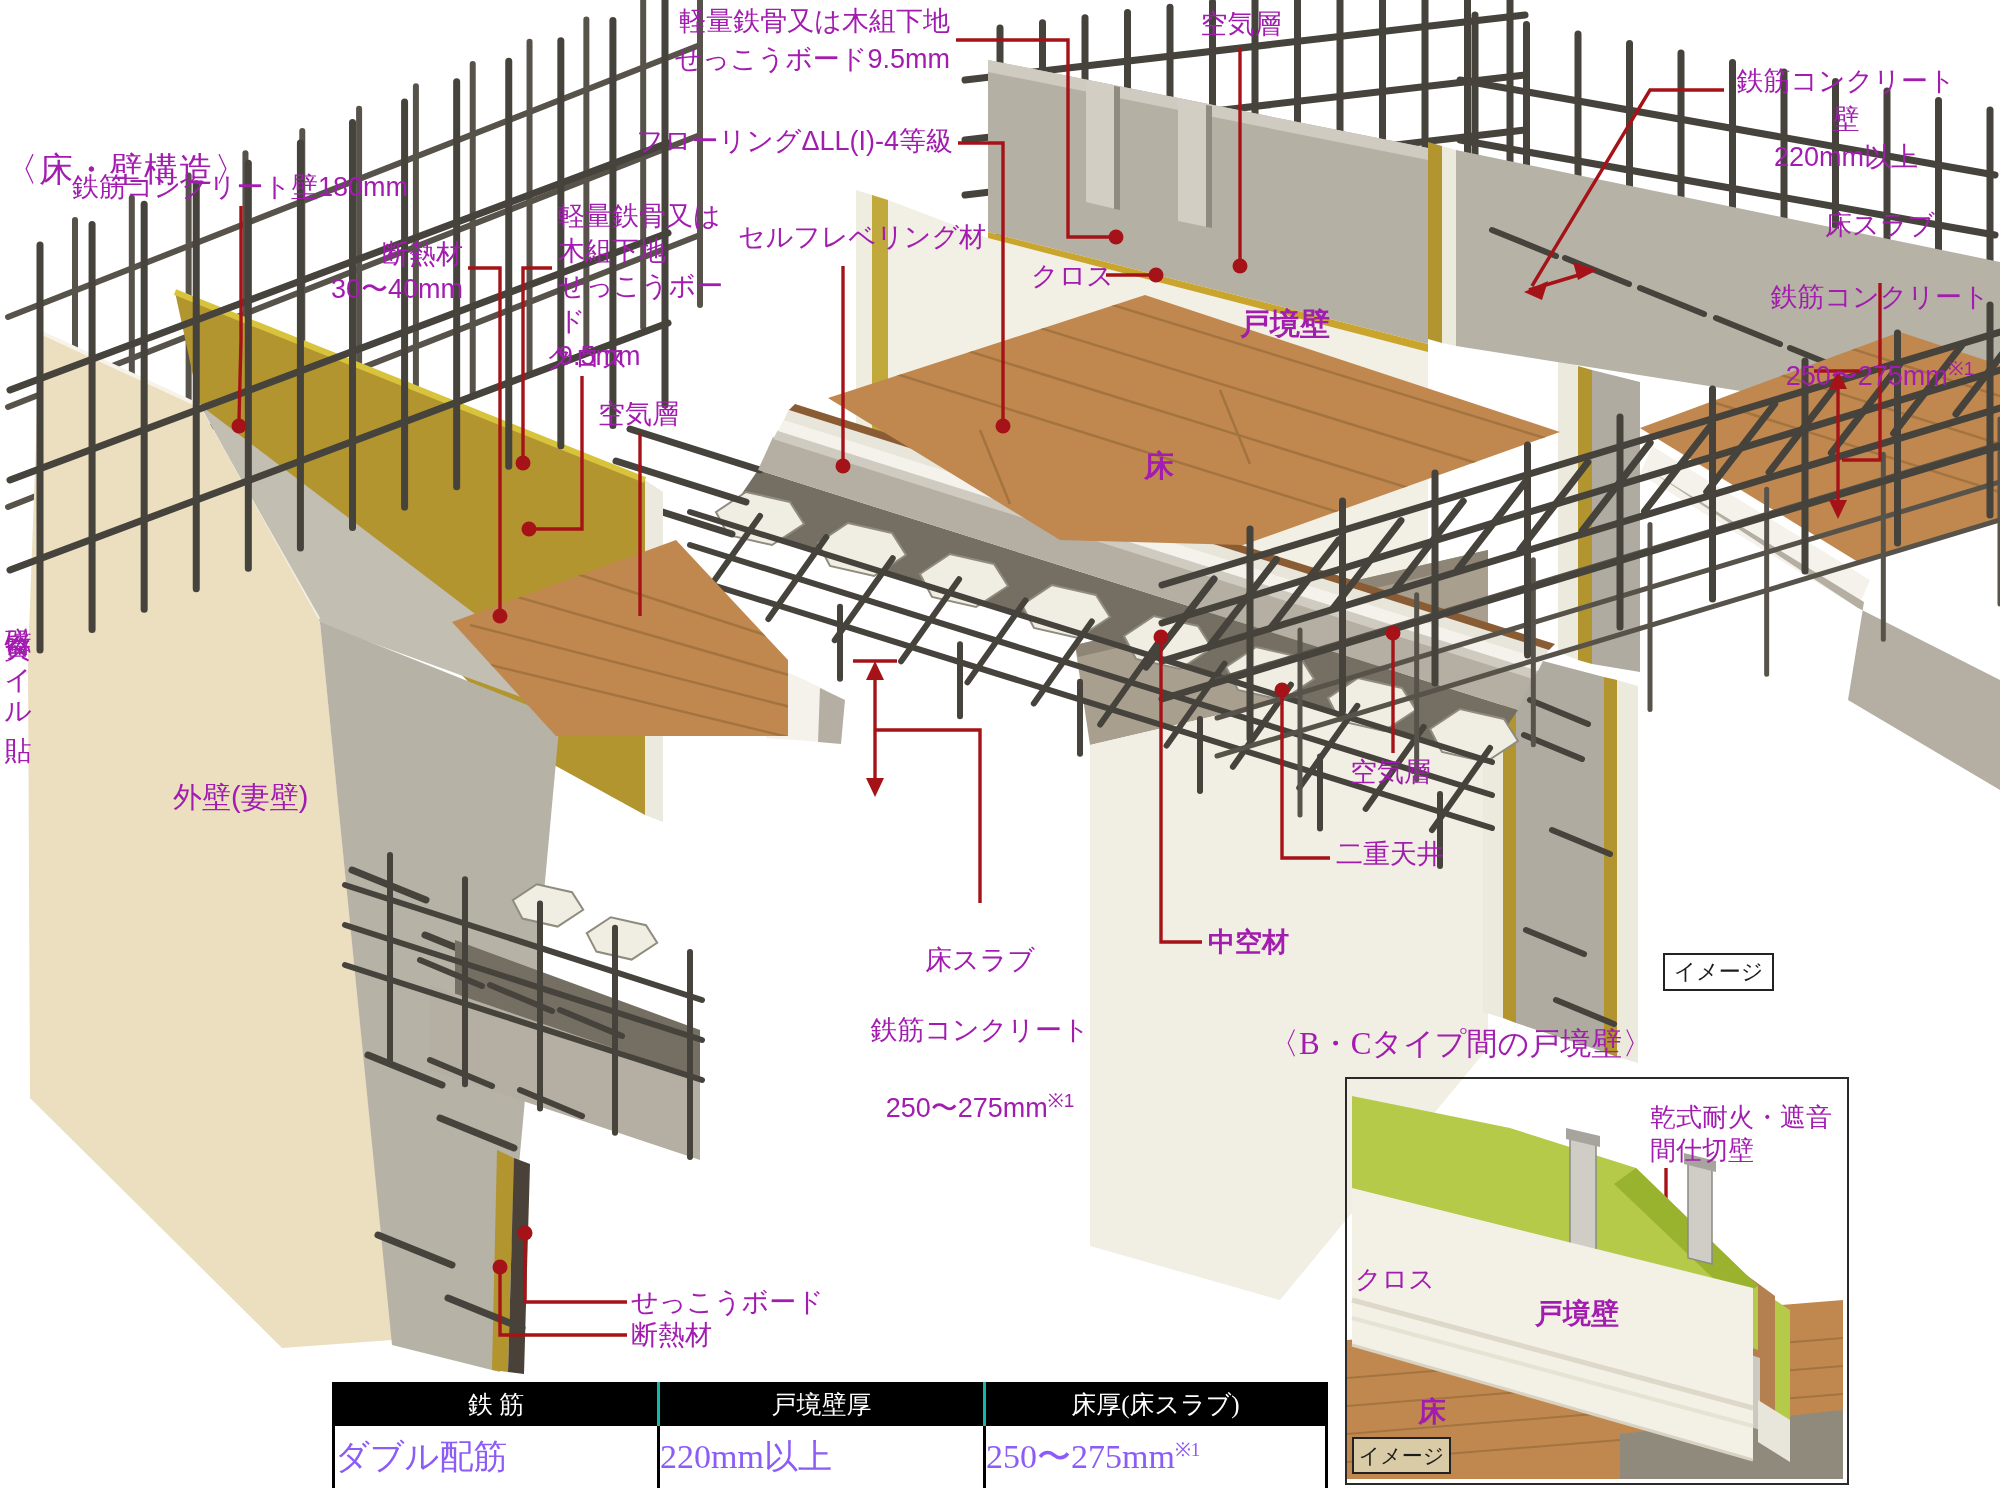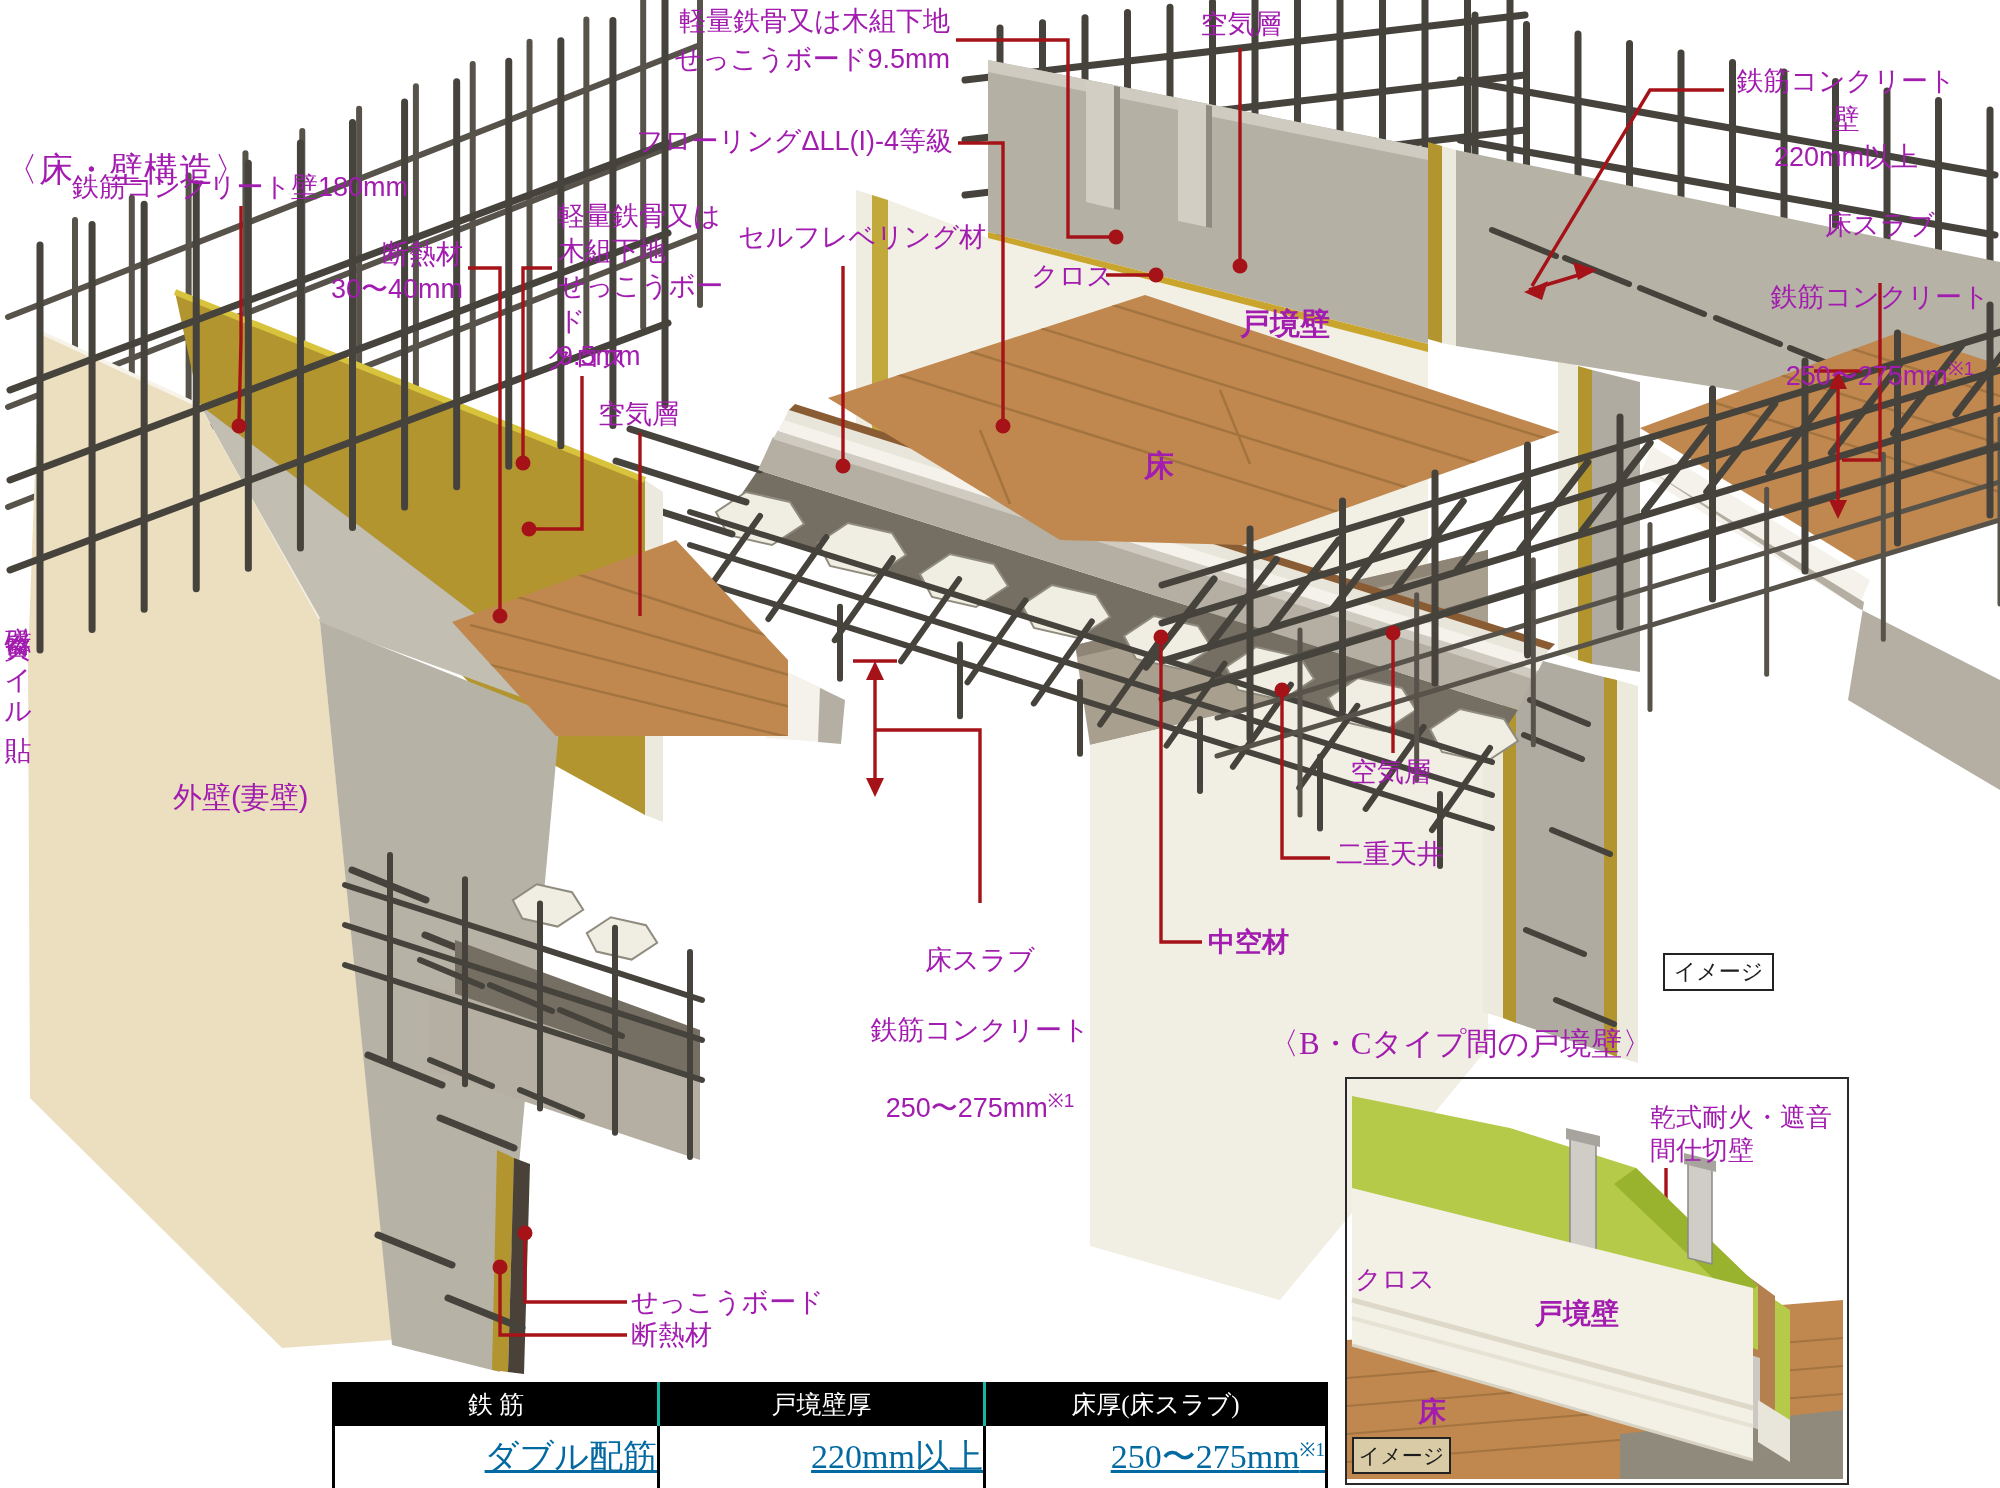--- a/index.html
+++ b/index.html
@@ -16,22 +16,22 @@
   .imgtag{position:absolute;border:2px solid #222;background:#fff;display:flex;
           align-items:center;justify-content:center;font-size:22px;}
   .imgtag.beige{background:#d8cba6;}
   sup{font-size:19px;vertical-align:super;}
   .inset-frame{position:absolute;border:2px solid #2a2a2a;background:transparent;}
   table.spec{position:absolute;left:332px;top:1382px;border-collapse:collapse;
              font-family:"Liberation Serif",serif;table-layout:fixed;}
   table.spec th{background:#000;color:#fff;font-weight:normal;font-size:25px;
                 height:38px;border-left:3px solid #14b8a6;padding:0;}
   table.spec th:first-child{border-left:3px solid #000;}
-  table.spec td{background:#fff;color:#0369a1;font-size:34px;height:62px;text-align:right;
-                border:3px solid #000;padding:0;text-decoration:underline;}
+  table.spec td{background:#fff;color:#8b5cf6;font-size:34px;height:62px;text-align:left;
+                border:3px solid #000;padding:0;}
   table.spec{border:3px solid #000;}
 </style>
 </head>
 <body>
 
 <div class="canvas">
 
 <svg width="2000" height="1488" viewBox="0 0 2000 1488">
   <defs>
     <clipPath id="cpWoodC">

